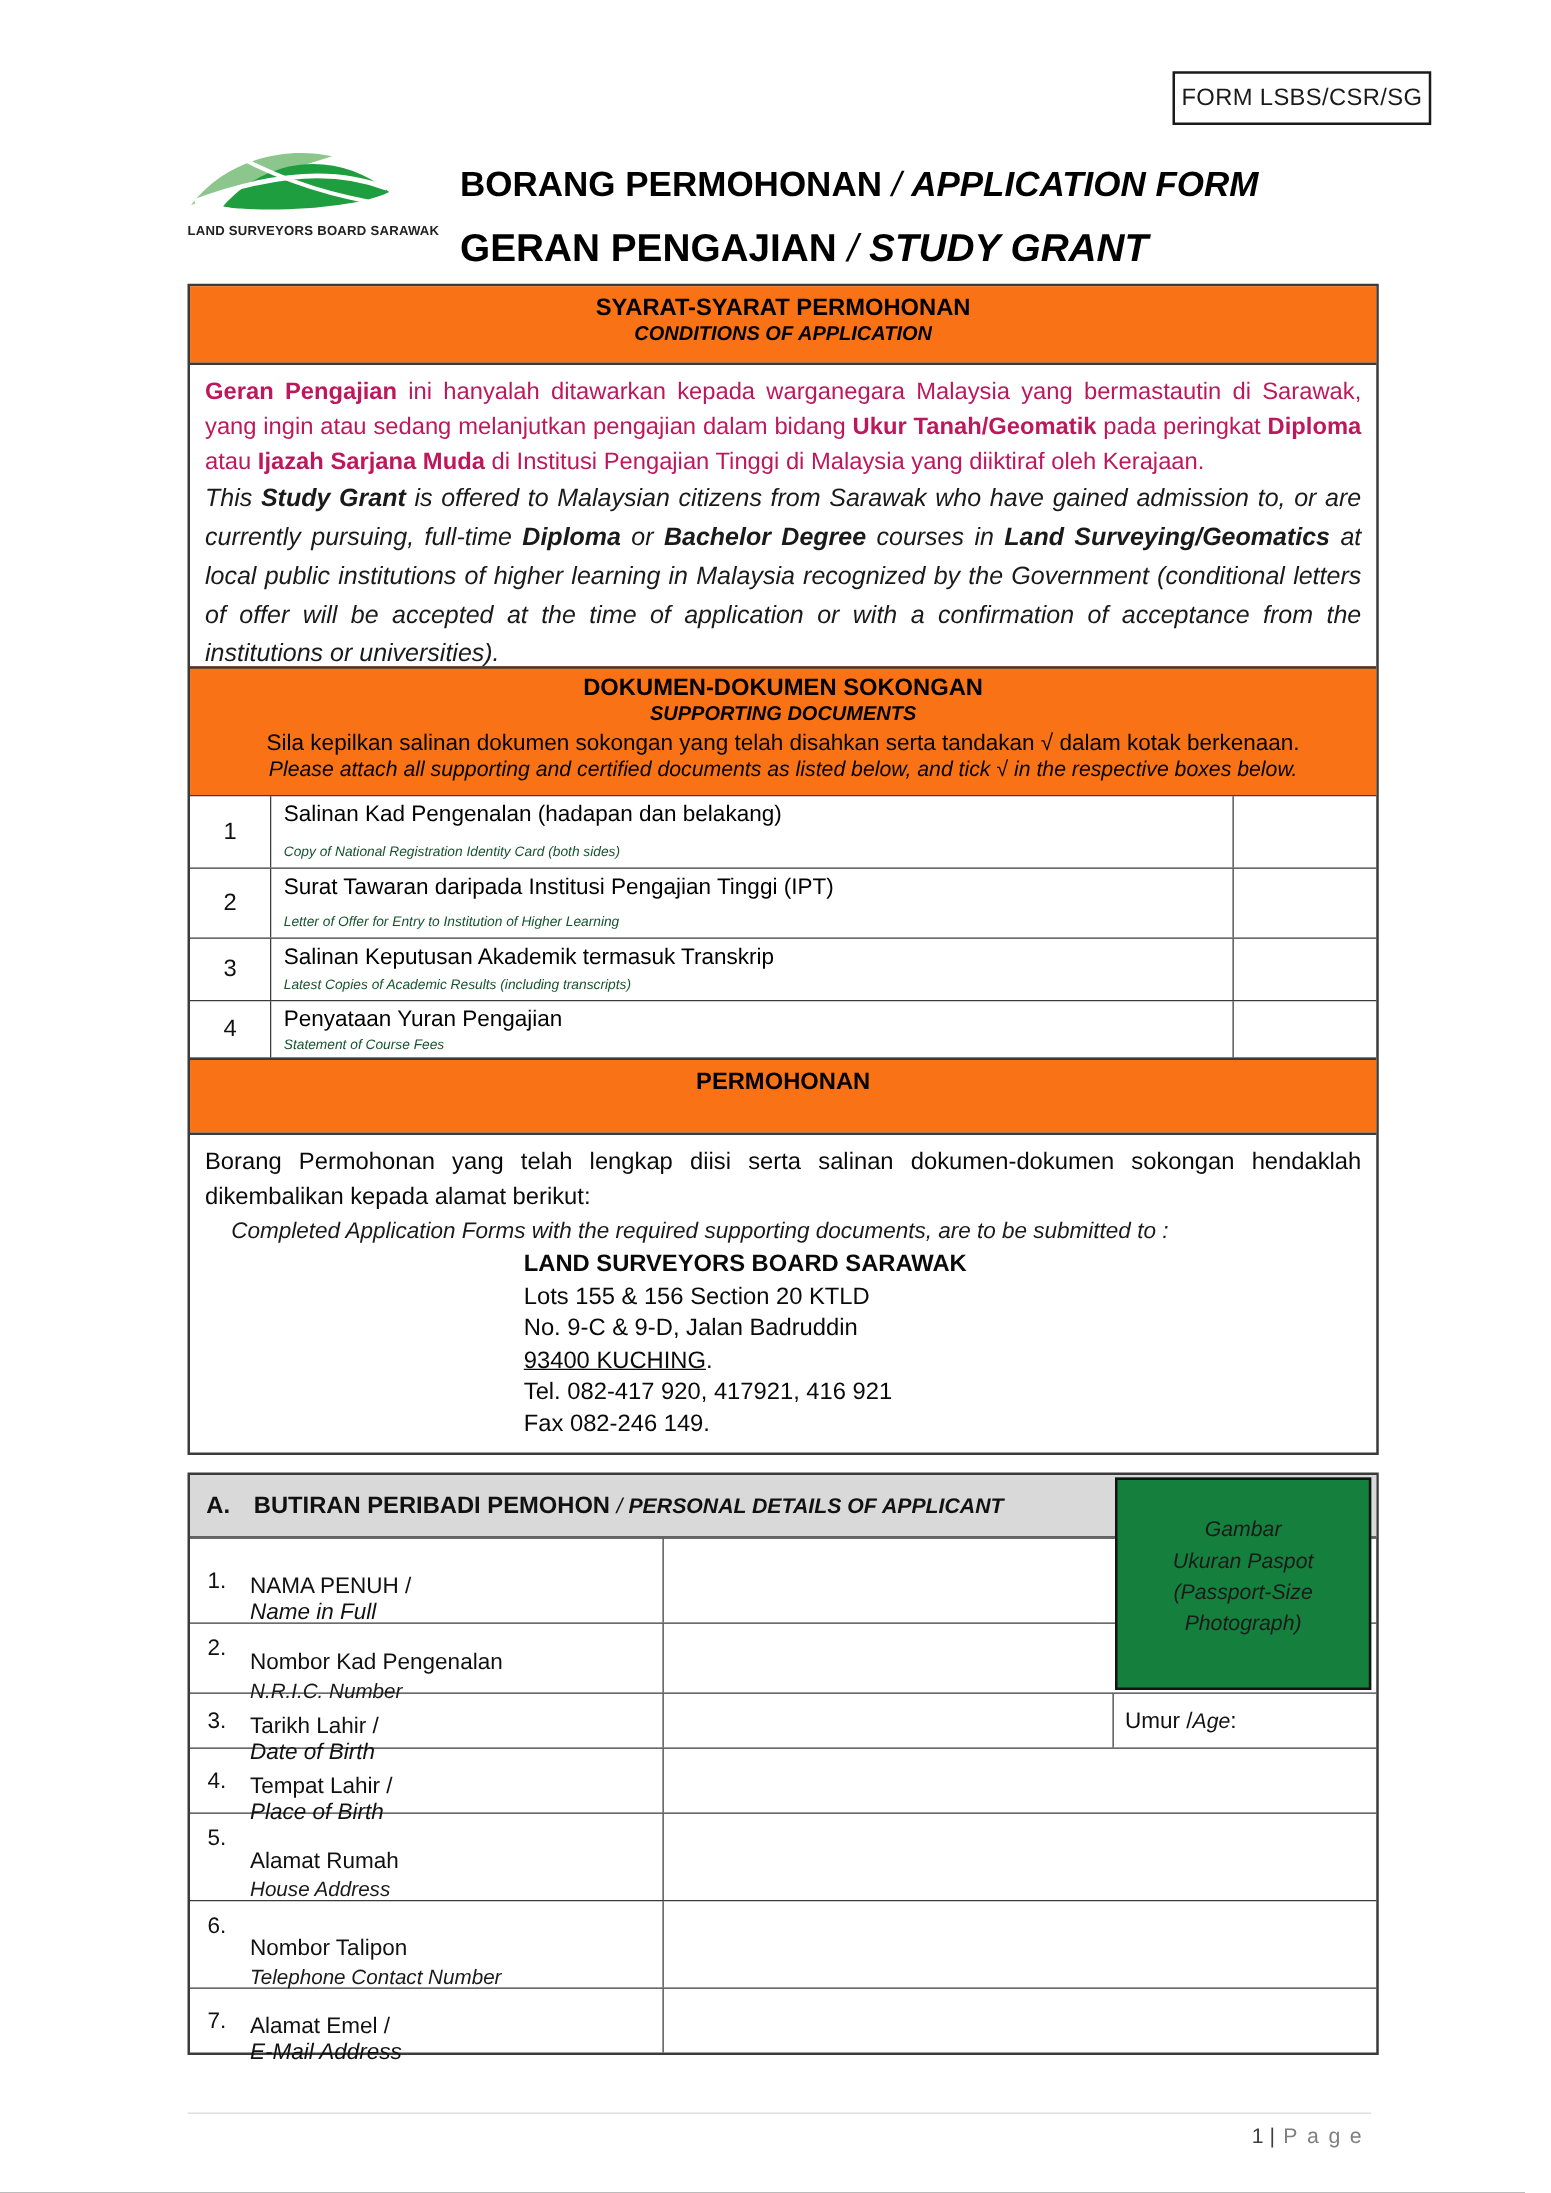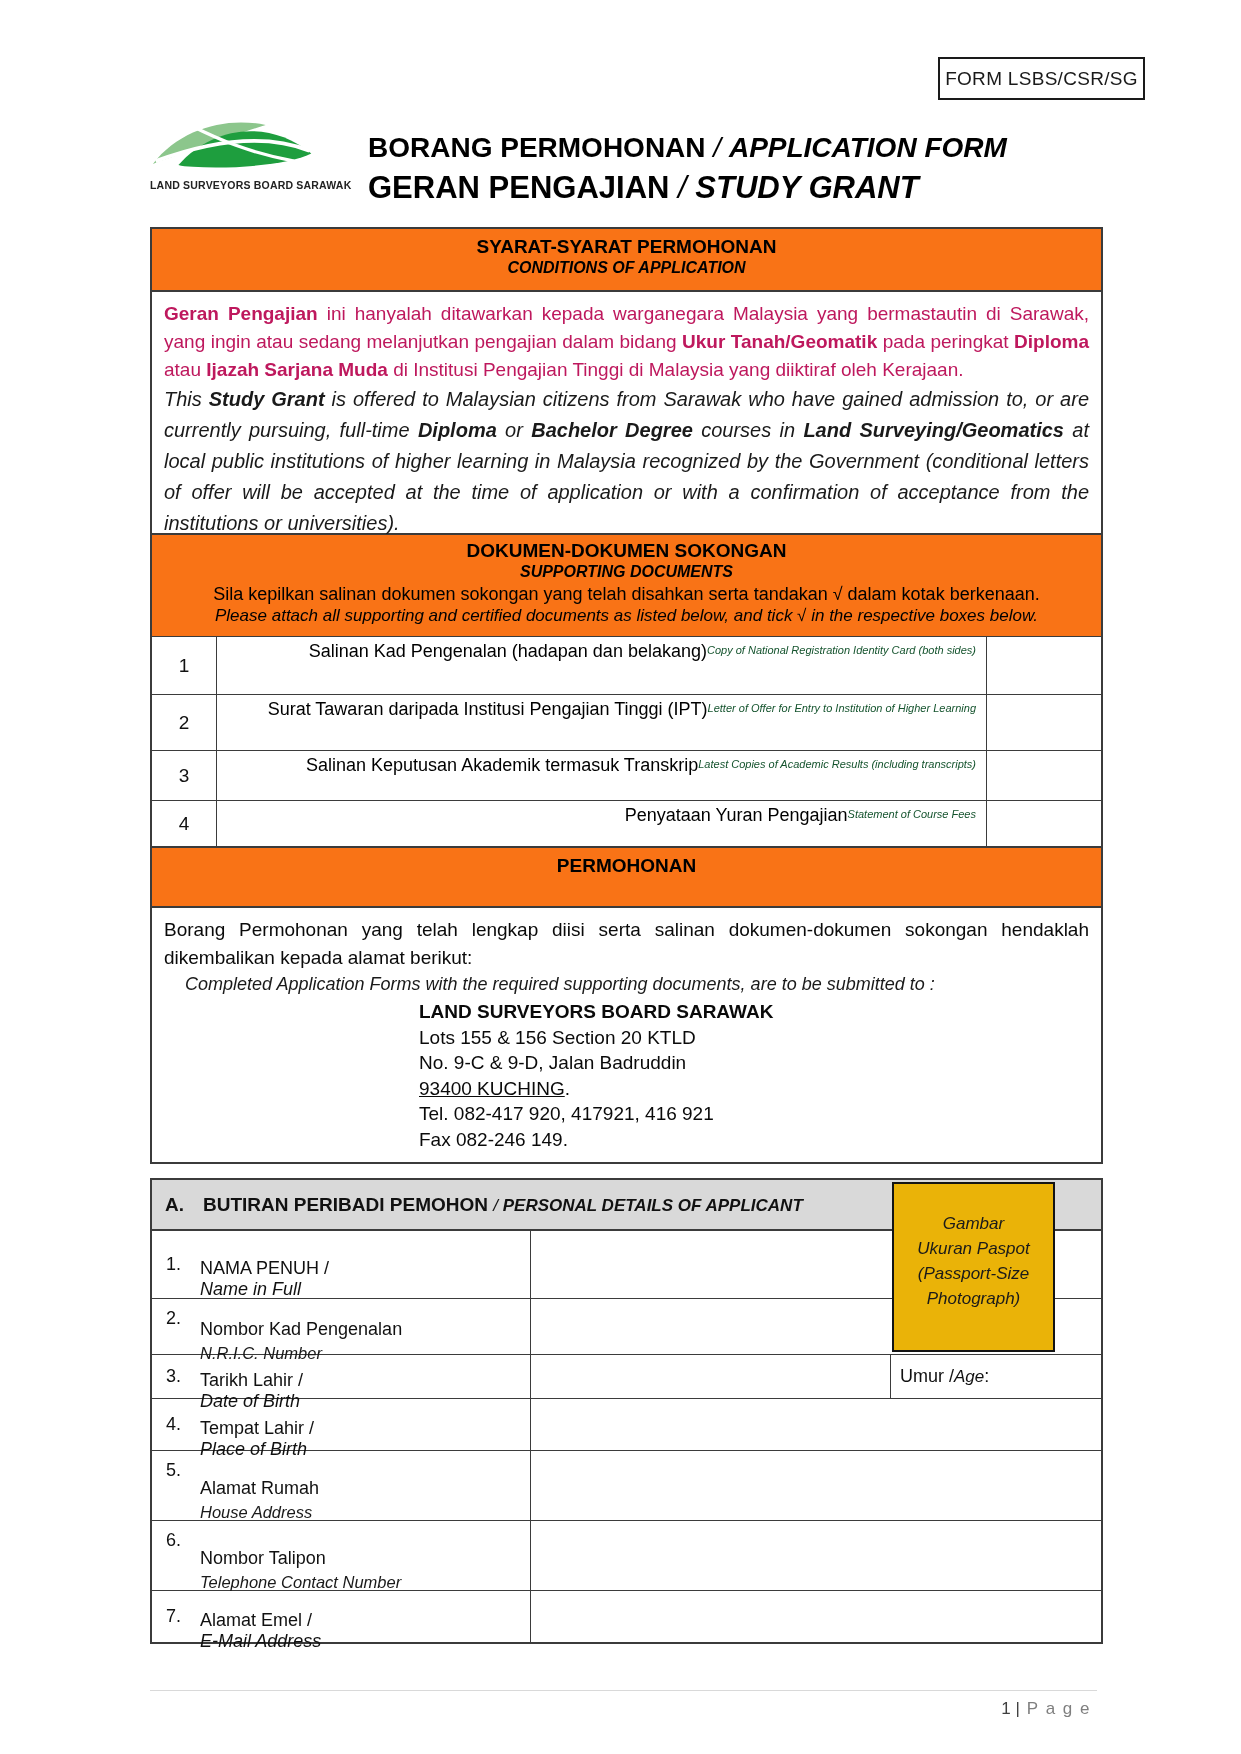--- a/index.html
+++ b/index.html
@@ -21,21 +21,21 @@
   }
 
   
   .logo { position:absolute; left:150px; top:114px; width:166px; text-align:center; }
   .logo svg { display:block; }
   .logo-caption { font-size:10.5px; font-weight:700; color:#222; letter-spacing:0.2px; margin-top:3px; white-space:nowrap; }
 
   
   .titles { position:absolute; left:368px; top:130px; }
   .title1 { font-size:28px; line-height:36px; color:#000; }
-  .title2 { font-size:31px; line-height:40px; color:#000; margin-top:2px; }
+  .title2 { font-size:31px; line-height:40px; color:#000; margin-top:13px; }
 
   
   .boxed { position:absolute; left:150px; width:953px; border:2px solid #3b3b3b; background:#fff; }
   .sec { border-top:2px solid #3b3b3b; }
   .sec:first-child { border-top:none; }
   .peach { background:#f97316; }
   .sec-head { text-align:center; padding:7px 10px 6px 10px; }
   .sh-ms { font-size:19px; font-weight:700; color:#000; }
   .sh-en { font-size:16px; font-weight:700; font-style:italic; color:#000; margin-top:1px; }
   .note-ms { font-size:18px; margin-top:3px; color:#000; }
@@ -43,21 +43,21 @@
 
   .main-table { top:227px; }
   .cond-head { height:61px; }
   .cond-body { height:243px; padding:8px 12px; }
   .para-ms { font-size:19px; line-height:28px; text-align:justify; color:#be185d; }
   .para-en { font-size:20px; line-height:31px; text-align:justify; font-style:italic; color:#1a1a1a; }
   .docs-head { height:103px; padding-top:5px; }
 
   .doc-row { display:flex; border-top:1.5px solid #3b3b3b; }
   .doc-no { width:65px; border-right:1.5px solid #3b3b3b; display:flex; align-items:center; justify-content:center; font-size:19px; }
-  .doc-text { flex:1; padding:3px 10px 2px 10px; display:flex; flex-direction:row; justify-content:flex-end; }
+  .doc-text { flex:1; padding:3px 10px 2px 10px; display:flex; flex-direction:column; justify-content:space-between; }
   .doc-ms { font-size:18px; line-height:22px; color:#000; }
   .doc-en { font-size:11px; line-height:20px; font-style:italic; color:#14532d; }
   .doc-tick { width:115px; border-left:1.5px solid #3b3b3b; }
   .h58{height:58px} .h56{height:56px} .h50{height:50px} .h46{height:46px}
 
   .apps-head { height:60px; }
   .apps-body { padding:8px 12px 10px 12px; }
   .apps-ms { font-size:19px; line-height:28px; text-align:justify; color:#0a0a0a; }
   .apps-en { font-size:18px; line-height:25px; font-style:italic; color:#1a1a1a;margin-left:21px; }
   .address { margin-left:255px; margin-top:2px; font-size:19px; line-height:25.5px; color:#0a0a0a; }
@@ -75,22 +75,22 @@
   .a-no.top { align-items:flex-start; padding-top:9px; }
   .a-lbl { width:330px; display:flex; flex-direction:column; justify-content:center; font-size:18px; padding-right:6px;margin-top:29px; }
   .a-lbl .sub { font-size:16.5px; font-style:italic; margin-top:4px; color:#1a1a1a; }
   .a-val { flex:1; border-left:1.5px solid #3b3b3b; }
   .a-age { width:211px; border-left:1.5px solid #3b3b3b; display:flex; align-items:center; padding-left:9px; font-size:18px; }
   .a-age .seg-i { font-size:17px; }
   .r1{height:68px} .r2{height:56px} .r3{height:44px} .r4{height:52px} .r5{height:70px} .r6{height:70px} .r7{height:52px}
 
   
   .photo-box {
-    position:absolute; left:892px; top:1182px; width:163px; height:170px;
-    background:#eab308; border:2px solid #141414; z-index:5;
+    position:absolute; left:892px; top:1182px; width:205px; height:170px;
+    background:#15803d; border:2px solid #141414; z-index:5;
     text-align:center; padding-top:27px; font-style:italic; font-size:17px; line-height:25px; color:#1a1a1a;
   }
 
   
   .footer { position:absolute; left:150px; top:1690px; width:947px; border-top:1.5px solid #d9d9d9; text-align:right; padding-top:8px; font-size:17px; }
   .pg-num { color:#3f3f3f; }
   .pg-word { color:#7f7f7f; letter-spacing:0.45em; margin-left:2px; }
 </style>
 </head>
 <body>

